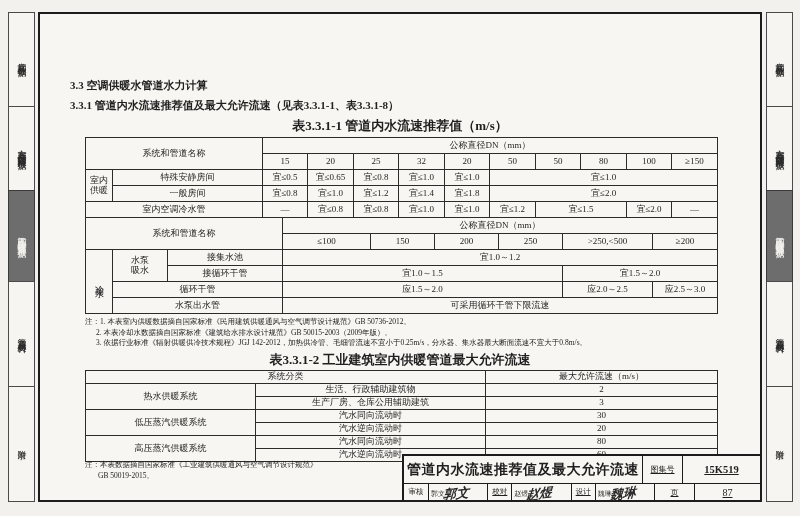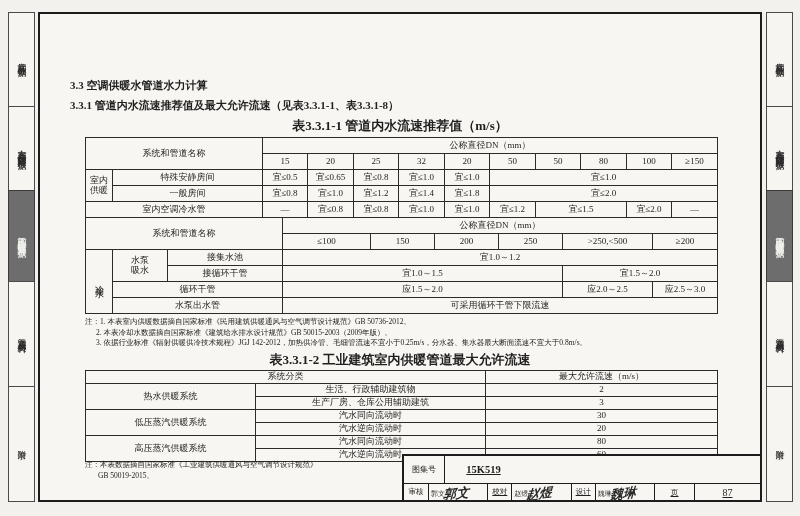--- a/index.html
+++ b/index.html
@@ -276,20 +276,21 @@
       </tbody>
         </table>
 
       <div class="bottom">
         <div class="t2-note">
           <div>注：本表数据摘自国家标准《工业建筑供暖通风与空气调节设计规范》</div>
           <div class="l2">GB 50019-2015。</div>
         </div>
         <div class="tblock">
           <div class="tb-row1">
+            <div class="tb-cell tb-main-title">管道内水流速推荐值及最大允许流速</div>
             <div class="tb-cell tb-atlas-label">图集号</div>
             <div class="tb-cell tb-atlas-no">15K519</div>
           </div>
           <div class="tb-row2">
             <div class="tb-cell tb-sign-label">审核</div>
             <div class="tb-cell tb-name">
               <span class="printed">郭文</span>
               <span class="sig">郭文</span>
             </div>
             <div class="tb-cell tb-sign-label">校对</div>

